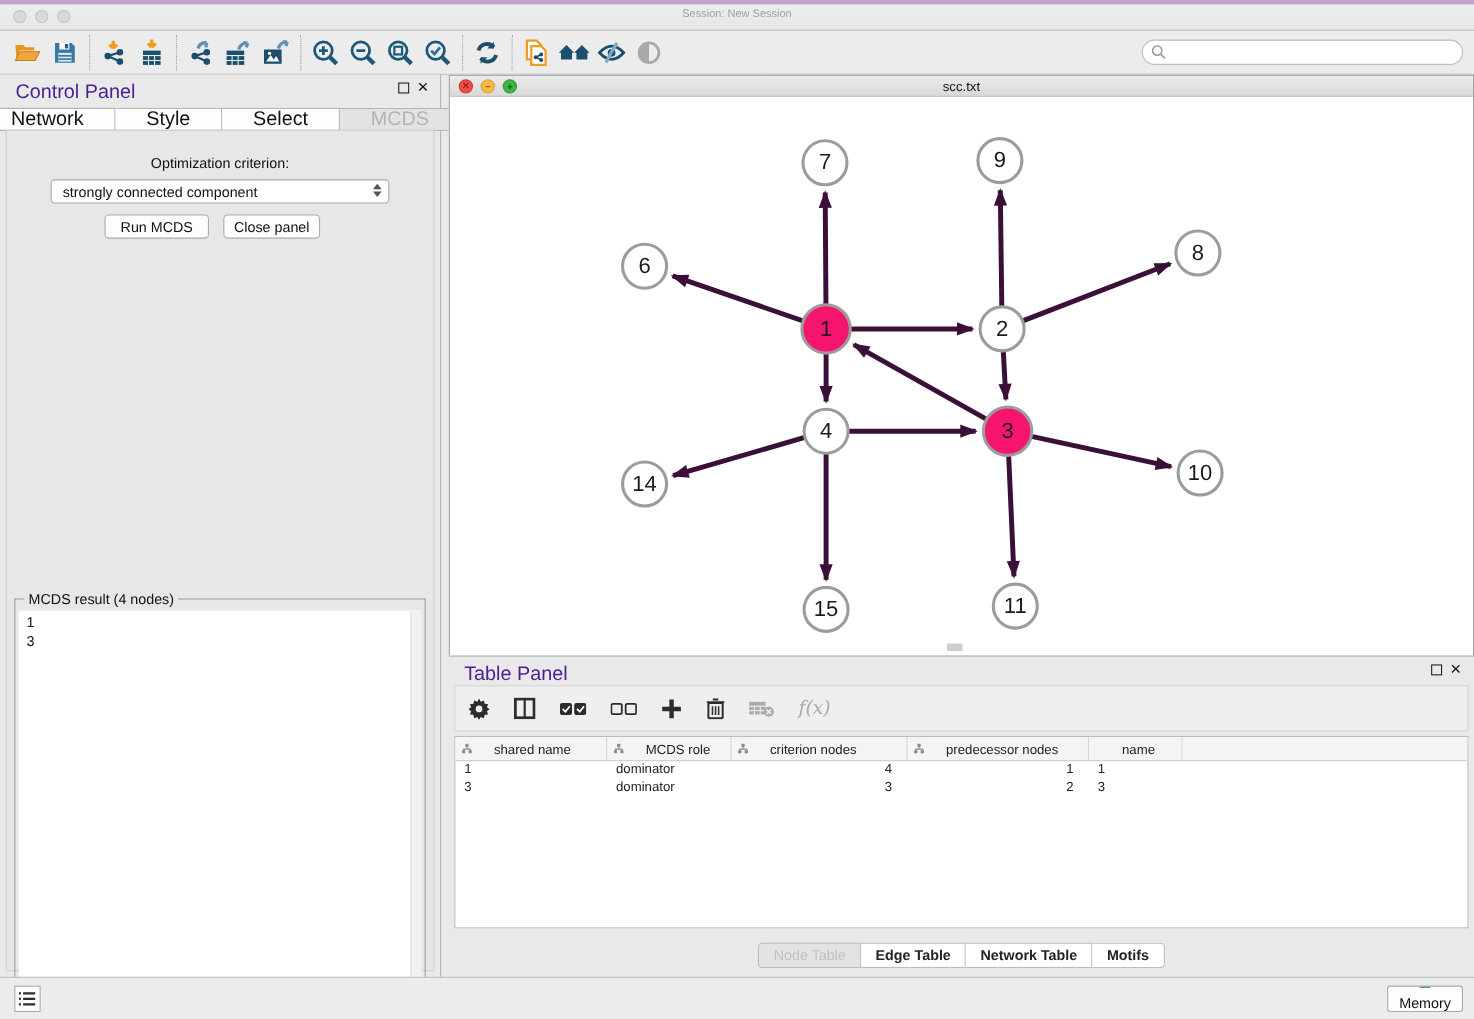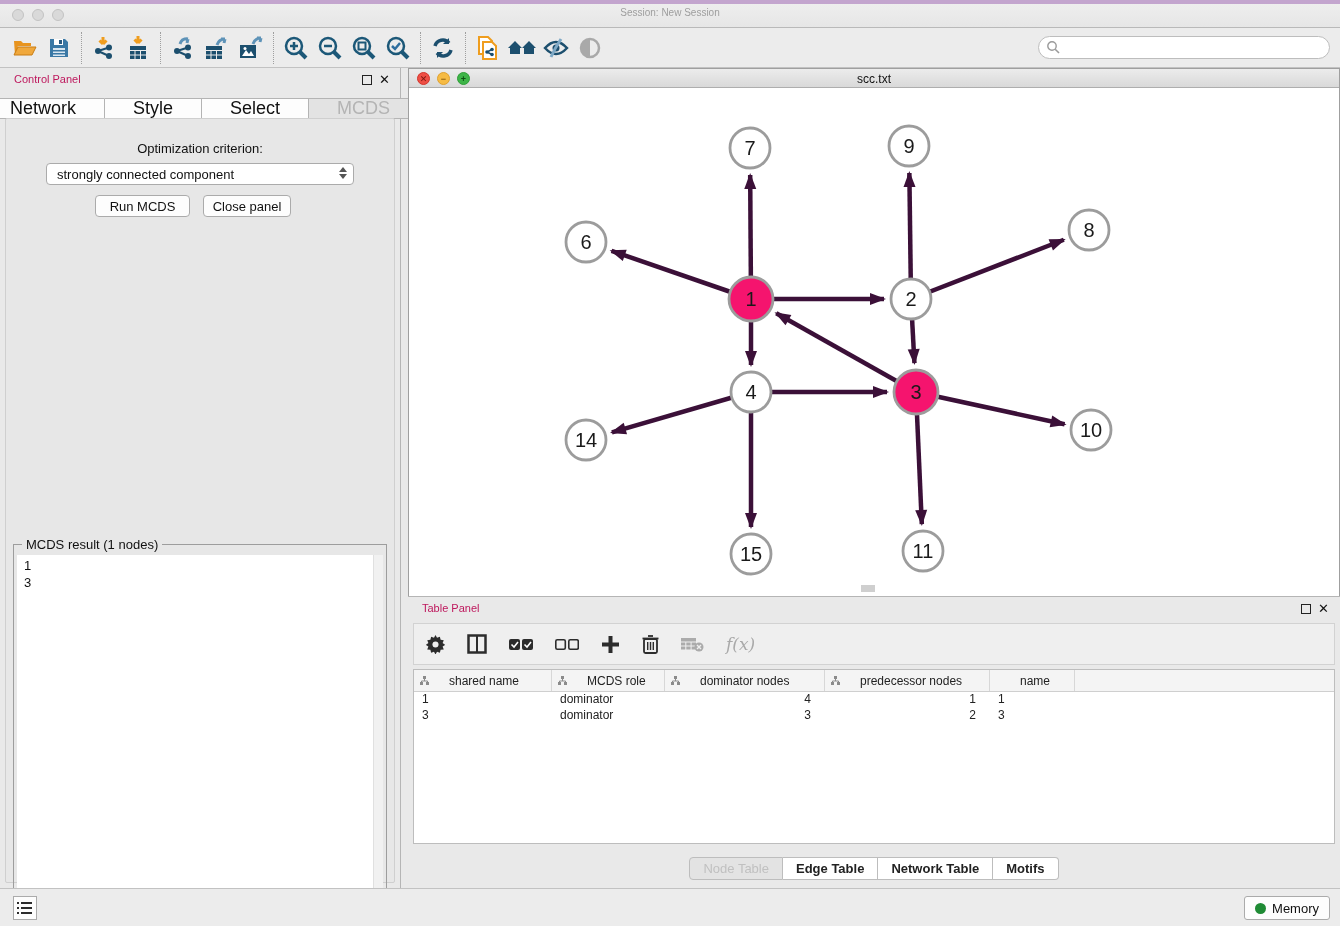--- a/index.html
+++ b/index.html
@@ -19,21 +19,21 @@
              border-bottom:1px solid #c2c2c2; display:flex; align-items:center; padding-left:8px; }
   .tb-btn { width:34px; height:32px; display:flex; align-items:center; justify-content:center; cursor:pointer; }
   .tb-sep { width:1px; height:32px; margin:0 5px; border-left:1px dotted #9f9f9f; }
   .search-wrap { position:absolute; right:10px; top:8px; width:292px; height:23px; background:#fff;
                  border:1px solid #bdbdbd; border-radius:12px; display:flex; align-items:center; padding-left:7px; }
   .search-wrap input { border:none; outline:none; flex:1; height:18px; font-size:12px; background:transparent; }
 
   
   .cpanel { position:absolute; top:68px; left:0; width:401px; height:820px; background:#e9e9e9; border-right:1px solid #b5b5b5; }
   .cp-header { position:absolute; top:0; left:0; width:100%; height:24px; }
-  .cp-title { position:absolute; left:14px; top:5px; font-size:11px; color:#be185d; }
+  .cp-title { position:absolute; left:14px; top:5px; font-size:18px; color:#4c1d95; }
   .panel-float { position:absolute; width:10px; height:10px; border:1.5px solid #222; top:7px; }
   .panel-close { position:absolute; top:5px; font-size:13px; font-weight:bold; color:#111; cursor:pointer; line-height:14px; }
   .cp-tabs { position:absolute; top:30px; left:0; width:100%; display:flex; justify-content:center; }
   .cp-tab { height:21px; padding:0 28px; font-size:18px; background:#fdfdfd; border:1px solid #b4b4b4;
             border-left-width:0; display:flex; align-items:center; color:#111; cursor:pointer; }
   .cp-tab:first-child { border-left-width:1px; border-top-left-radius:4px; }
   .cp-tab:last-child { border-top-right-radius:4px; }
   .cp-tab.disabled { background:#e3e3e3; color:#b4b4b4; }
   .cp-body { position:absolute; top:50px; left:5px; width:390px; height:765px; background:#e7e7e7;
              border:1px solid #cfcfcf; border-radius:2px; }
@@ -86,21 +86,21 @@
   .tp-tab:first-child { border-left-width:1px; border-radius:4px 0 0 4px; }
   .tp-tab:last-child { border-radius:0 4px 4px 0; }
   .tp-tab.disabled { background:#e3e3e3; color:#c0c0c0; font-weight:normal; }
 
   
   .statusbar { position:absolute; top:888px; left:0; width:1340px; height:38px; background:#ececec; border-top:1px solid #c2c2c2; }
   .sb-left-btn { position:absolute; left:13px; top:7px; width:24px; height:24px; background:#fdfdfd;
                  border:1px solid #ababab; display:flex; align-items:center; justify-content:center; cursor:pointer; }
   .memory-btn { position:absolute; right:10px; top:7px; height:24px; padding:0 10px; background:#fdfdfd;
                 border:1px solid #ababab; border-radius:3px; display:flex; align-items:center; gap:6px;
-                font-size:13px; color:#111; cursor:pointer; }
+                font-size:13px; color:#111; cursor:pointer;flex-direction:column; }
   .memory-dot { width:11px; height:11px; border-radius:50%; background:#1f8b35; }
   svg { display:block; }
 </style>
 </head>
 <body>
 
 <div id="app">
 
   <div class="chrome">
     <div class="chrome-accent"></div>
@@ -313,21 +313,21 @@
       <div class="dropdown">
         <span>strongly connected component</span>
         <span class="dd-stepper">
             <i class="dd-up"></i>
             <i class="dd-down"></i>
           </span>
       </div>
       <div class="cp-btn" style="left:89px; width:95px;">Run MCDS</div>
       <div class="cp-btn" style="left:197px; width:88px;">Close panel</div>
       <div class="fieldset">
-        <span class="fieldset-legend">MCDS result (1 nodes)</span>
+        <span class="fieldset-legend">MCDS result (4 nodes)</span>
         <div class="result-area">1
 3</div>
         <div class="result-scroll"></div>
       </div>
     </div>
   </div>
 
   <div class="netwin">
     <div class="net-titlebar">
       <div class="net-tl">
@@ -492,21 +492,21 @@
           </div>
           <div class="th" style="width: 160px;">
             <span>
               <svg width="9" height="9" viewBox="0 0 9 9">
                 <rect x="3" y="0" width="3" height="3" fill="#8b8b8b"></rect>
                 <rect x="0" y="6" width="3" height="3" fill="#8b8b8b"></rect>
                 <rect x="6" y="6" width="3" height="3" fill="#8b8b8b"></rect>
                 <path d="M4.5 3 v2 M1.5 6 v-1 h6 v1" stroke="#8b8b8b" fill="none"></path>
               </svg>
             </span>
-            <span>dominator nodes</span>
+            <span>criterion nodes</span>
           </div>
           <div class="th" style="width: 165px;">
             <span>
               <svg width="9" height="9" viewBox="0 0 9 9">
                 <rect x="3" y="0" width="3" height="3" fill="#8b8b8b"></rect>
                 <rect x="0" y="6" width="3" height="3" fill="#8b8b8b"></rect>
                 <rect x="6" y="6" width="3" height="3" fill="#8b8b8b"></rect>
                 <path d="M4.5 3 v2 M1.5 6 v-1 h6 v1" stroke="#8b8b8b" fill="none"></path>
               </svg>
             </span>

